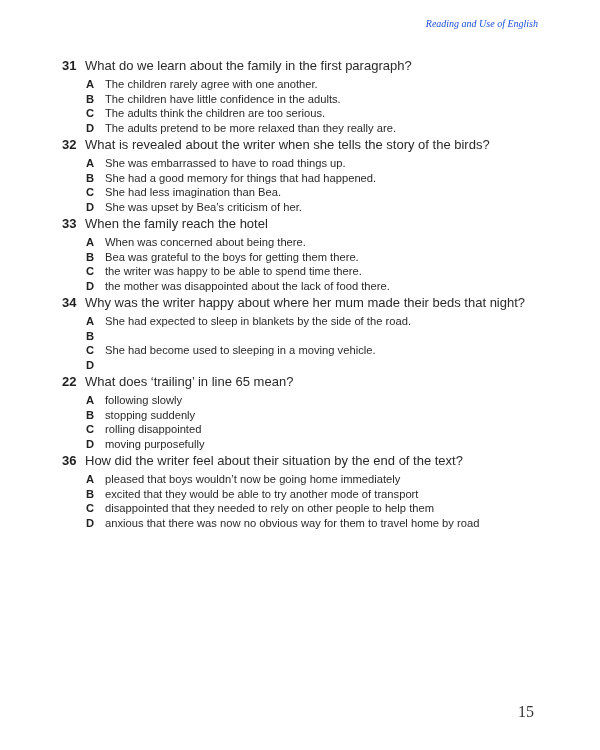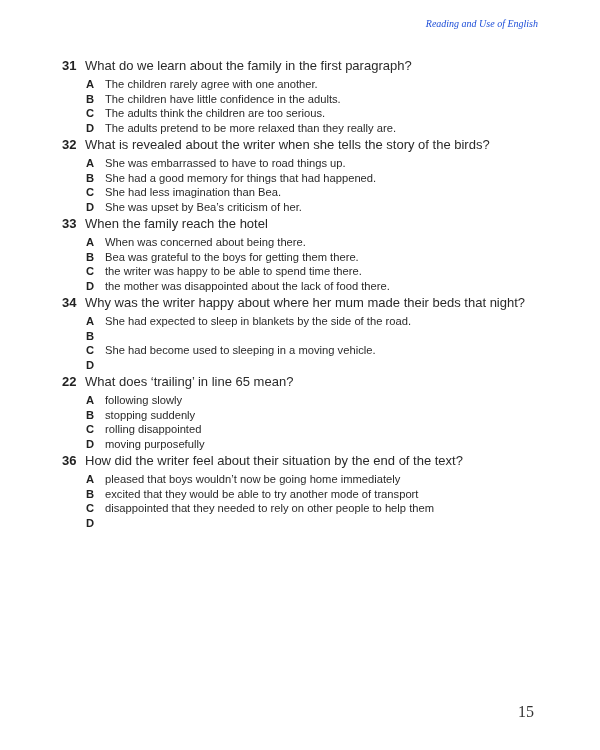--- a/index.html
+++ b/index.html
@@ -218,19 +218,20 @@
       <div class="opt">
           <span class="opt-letter">B</span>
           <span class="opt-text">excited that they would be able to try another mode of transport</span>
         </div>
       <div class="opt">
           <span class="opt-letter">C</span>
           <span class="opt-text">disappointed that they needed to rely on other people to help them</span>
         </div>
       <div class="opt">
           <span class="opt-letter">D</span>
+          <span class="opt-text">anxious that there was now no obvious way for them to travel home by road</span>
         </div>
     </div>
   </div>
 
 </div>
 
 <div class="page-number">15</div>
 
 </body></html>

